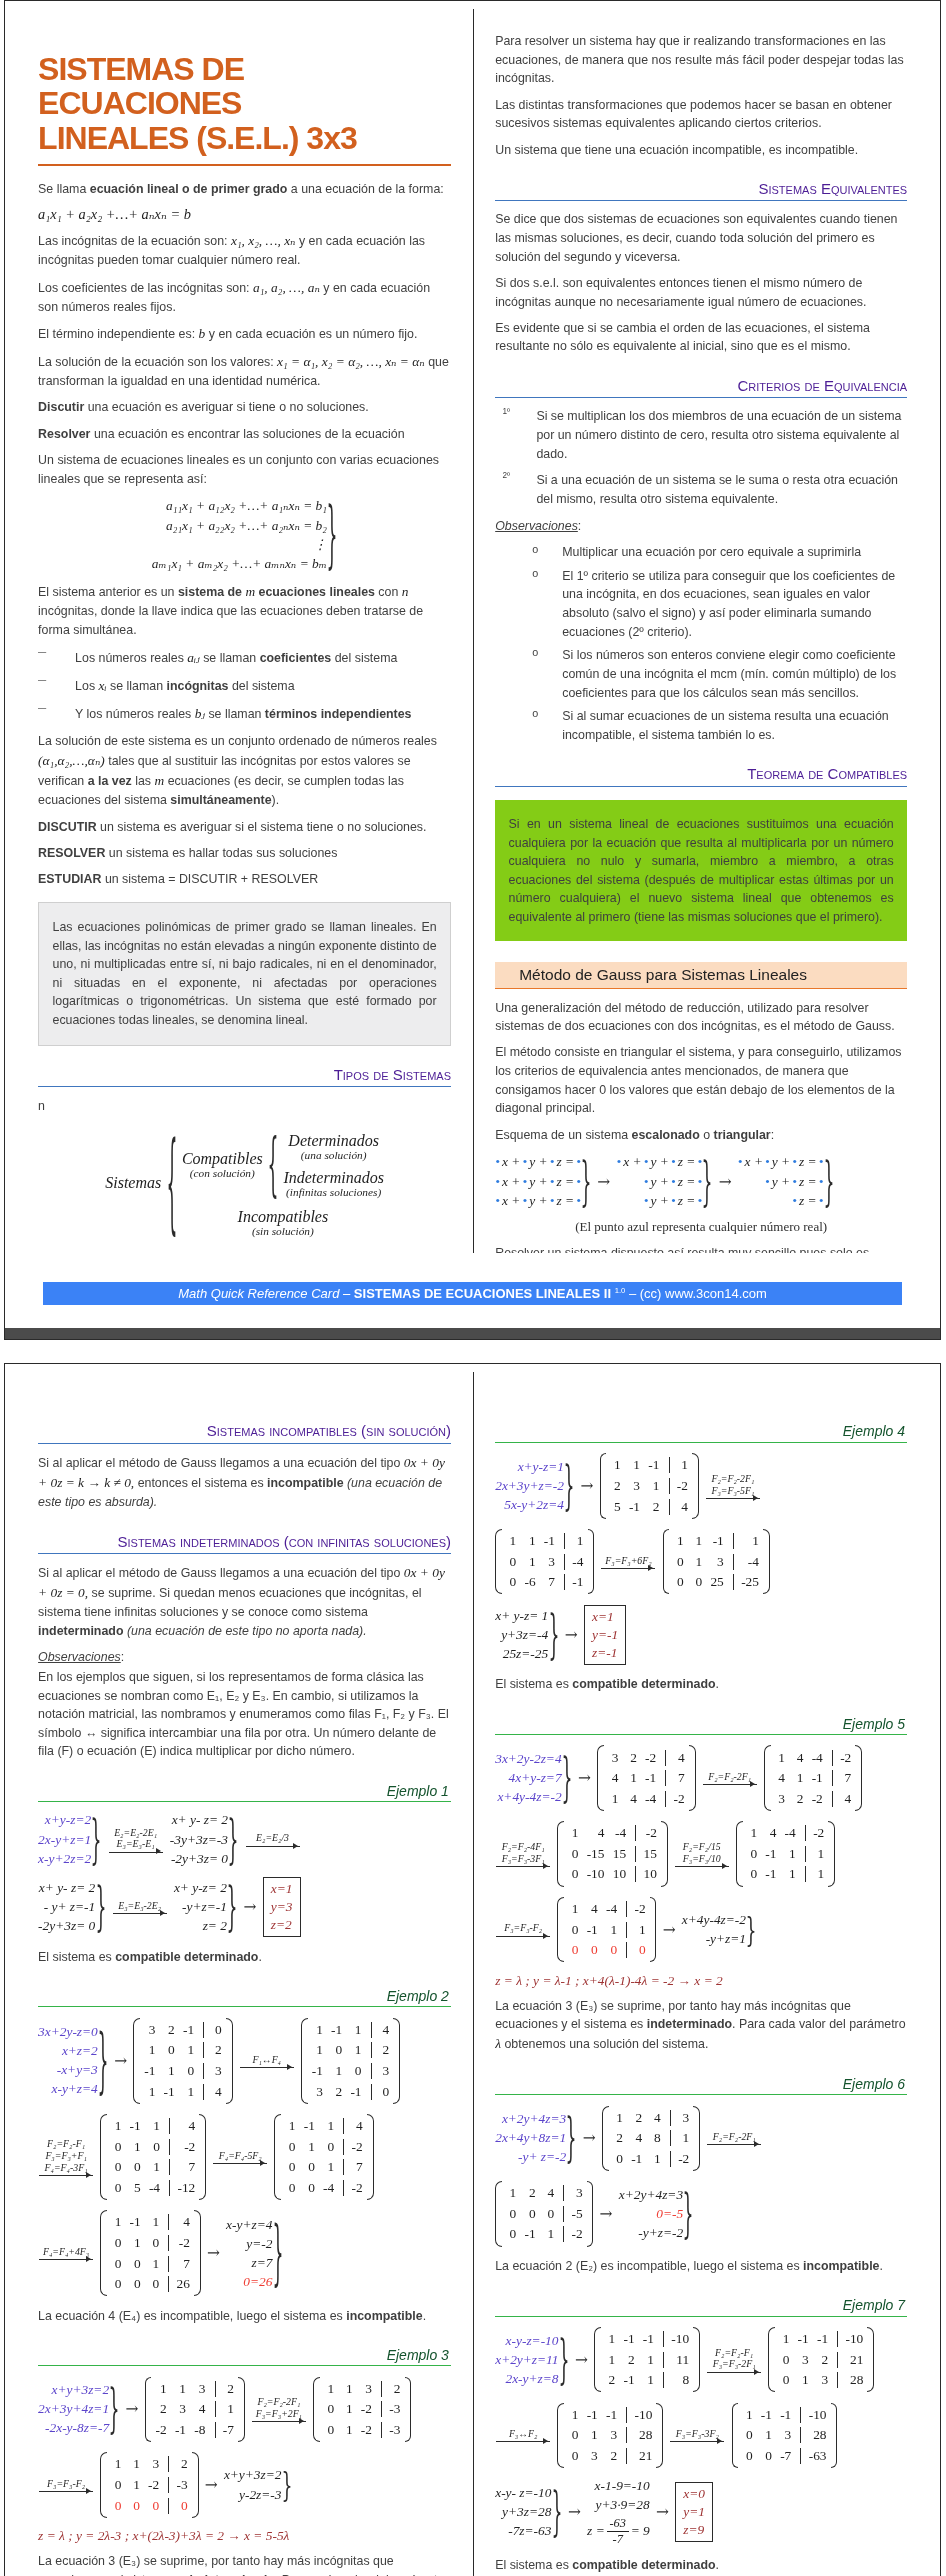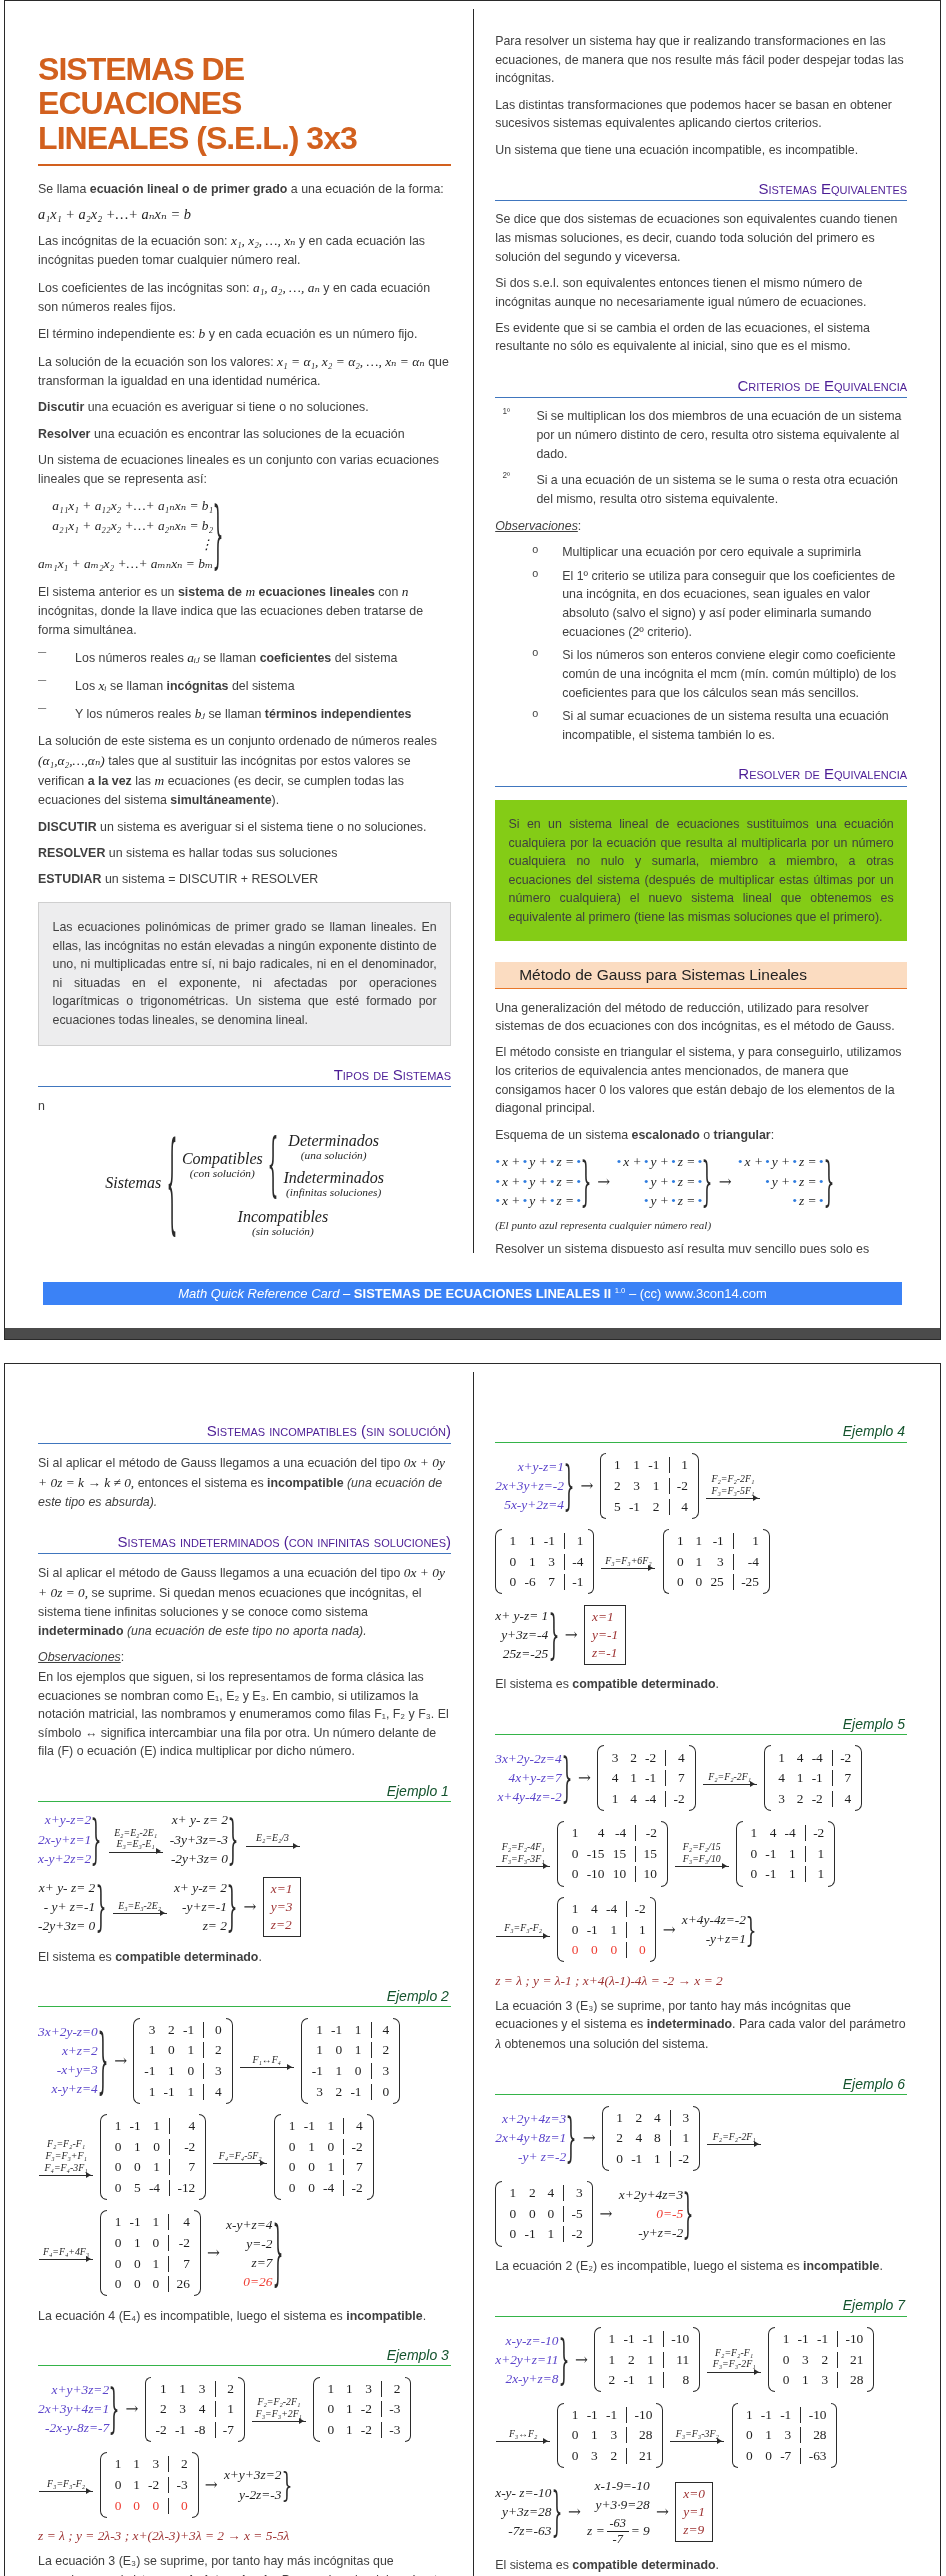--- a/index.html
+++ b/index.html
@@ -43,21 +43,21 @@
   .dash{display:flex;margin:8.2px 0;}
   .dash .mk{width:37px;flex:none;}
   .obul{display:flex;margin:5.2px 0 5.2px 37px;}
   .obul .mk{width:30px;flex:none;font-size:10.8px;}
   .crit{display:flex;margin:8.2px 0 8.2px 7.2px;}
   .crit .mk{width:34px;flex:none;}
   .dash .p,.obul .p,.crit .p{margin:0;}
 
   
   .flow{display:flex;align-items:center;gap:6.2px;margin:10.3px 0;flex-wrap:nowrap;}
-  .flow.center{justify-content:flex-start;}
+  .flow.center{justify-content:center;}
   .sys{display:inline-flex;align-items:center;flex:none;}
   .sysrows{display:flex;flex-direction:column;row-gap:3.1px;}
   .sysrow{font-family:"Liberation Serif","DejaVu Serif",serif;font-style:italic;font-size:13.4px;color:#1f1f1f;text-align:right;white-space:nowrap;display:flex;justify-content:flex-end;align-items:center;gap:2.1px;}
   .sys.purple .sysrow{color:#5b44cb;}
   .sysrow.red{color:#ef3b31;}
   .vbrace{display:inline-flex;align-items:center;justify-content:center;width:10.3px;overflow:visible;flex:none;}
   .vbrace .bg{font-family:"DejaVu Serif","Liberation Serif",serif;font-size:21.6px;line-height:1;display:inline-block;transform-origin:50% 50%;color:#2b2b2b;}
   .mat{display:inline-flex;align-items:stretch;flex:none;}
   .pl{width:5.7px;border:1.1px solid #2b2b2b;border-right:none;border-radius:9.3px 0 0 9.3px;flex:none;}
   .pr{width:5.7px;border:1.1px solid #2b2b2b;border-left:none;border-radius:0 9.3px 9.3px 0;flex:none;}
@@ -69,21 +69,21 @@
   .oplbl{font-family:"Liberation Serif","DejaVu Serif",serif;font-style:italic;font-size:9.8px;color:#1f1f1f;line-height:1.2;white-space:nowrap;}
   .opshaft{position:relative;height:1px;background:#2b2b2b;align-self:stretch;margin-top:1.5px;}
   .opshaft::after{content:"";position:absolute;right:-1px;top:-3.1px;border:3.6px solid transparent;border-left:5.2px solid #2b2b2b;}
   .flowar{font-family:"DejaVu Serif",serif;font-size:15.5px;color:#2b2b2b;flex:none;}
   .solbox{border:1.2px solid #2b2b2b;padding:3.1px 7.2px;display:inline-flex;flex-direction:column;row-gap:2.1px;flex:none;}
   .solbox .sysrow{color:#9e3333;justify-content:flex-start;text-align:left;}
   .bdot{color:#2e7cdf;}
   .frac{display:inline-flex;flex-direction:column;align-items:center;font-size:12.4px;line-height:1.15;}
   .frac .fn{border-bottom:1px solid #1f1f1f;padding:0 2.6px;}
   .frac .fd{padding:0 2.6px;}
-  .note-right{font-style:italic;font-size:11px;text-align:left;margin:3.1px 0 9.3px;font-family:"Liberation Serif",serif;color:#2f2f2f;}
+  .note-right{font-size:13px;text-align:center;margin:3.1px 0 9.3px;font-family:"Liberation Serif",serif;color:#2f2f2f;}
 
   
   .diagram{display:flex;align-items:center;justify-content:center;gap:5.2px;margin:13.4px 0;}
   .dmath{font-family:"Liberation Serif","DejaVu Serif",serif;font-style:italic;font-size:16px;color:#1f1f1f;white-space:nowrap;}
   .dsub{font-family:"Liberation Serif",serif;font-style:italic;font-size:11.3px;color:#1f1f1f;text-align:center;margin-top:-1px;}
   .tcol{display:flex;flex-direction:column;row-gap:8.2px;}
   .trow{display:flex;align-items:center;gap:5.2px;}
   .tlabel-block{display:flex;flex-direction:column;align-items:center;}
 
   
@@ -232,21 +232,21 @@
           </div>
           <div class="obul">
             <span class="mk">o</span>
             <div class="p"><span>Si los números son enteros conviene elegir como coeficiente común de una incógnita el mcm (mín. común múltiplo) de los coeficientes para que los cálculos sean más sencillos.</span></div>
           </div>
           <div class="obul">
             <span class="mk">o</span>
             <div class="p"><span>Si al sumar ecuaciones de un sistema resulta una ecuación incompatible, el sistema también lo es.</span></div>
           </div>
         </div>
-      <div class="bhead">Resolver de Equivalencia</div>
+      <div class="bhead">Teorema de Compatibles</div>
       <div class="bluebox">
           <div class="p jus"><span>Si en un sistema lineal de ecuaciones sustituimos una ecuación cualquiera por la ecuación que resulta al multiplicarla por un número cualquiera no nulo y sumarla, miembro a miembro, a otras ecuaciones del sistema (después de multiplicar estas últimas por un número cualquiera) el nuevo sistema lineal que obtenemos es equivalente al primero (tiene las mismas soluciones que el primero).</span></div>
         </div>
       <div class="ghead">Método de Gauss para Sistemas Lineales</div>
       <div>
           <div class="p"><span>Una generalización del método de reducción, utilizado para resolver sistemas de dos ecuaciones con dos incógnitas, es el método de Gauss.</span></div>
           <div class="p"><span>El método consiste en triangular el sistema, y para conseguirlo, utilizamos los criterios de equivalencia antes mencionados, de manera que consigamos hacer 0 los valores que están debajo de los elementos de la diagonal principal.</span></div>
           <div class="p"><span>Esquema de un sistema </span><span class="sb">escalonado</span><span> o </span><span class="sb">triangular</span><span>:</span></div>
         </div>
       <div class="flow">

